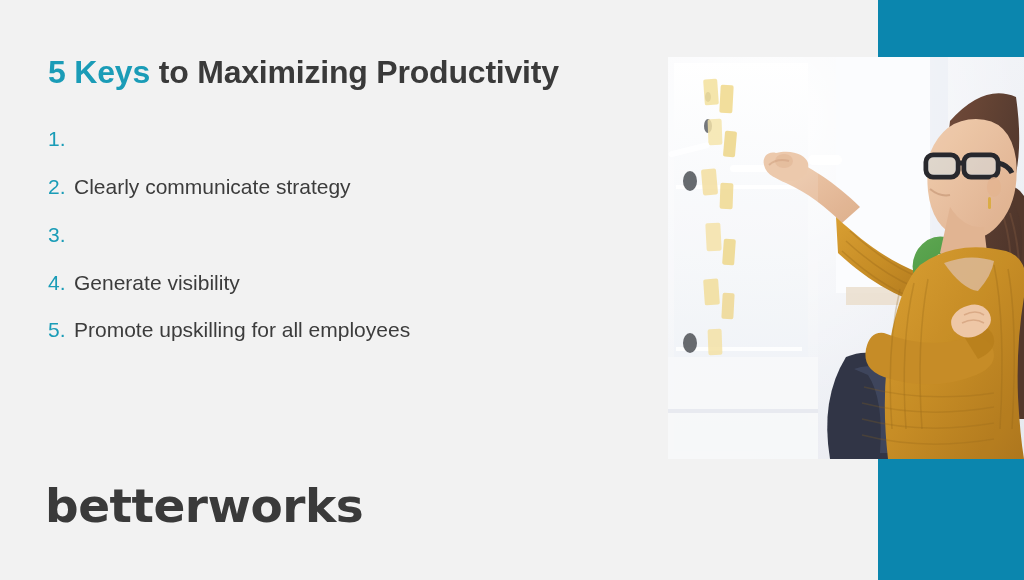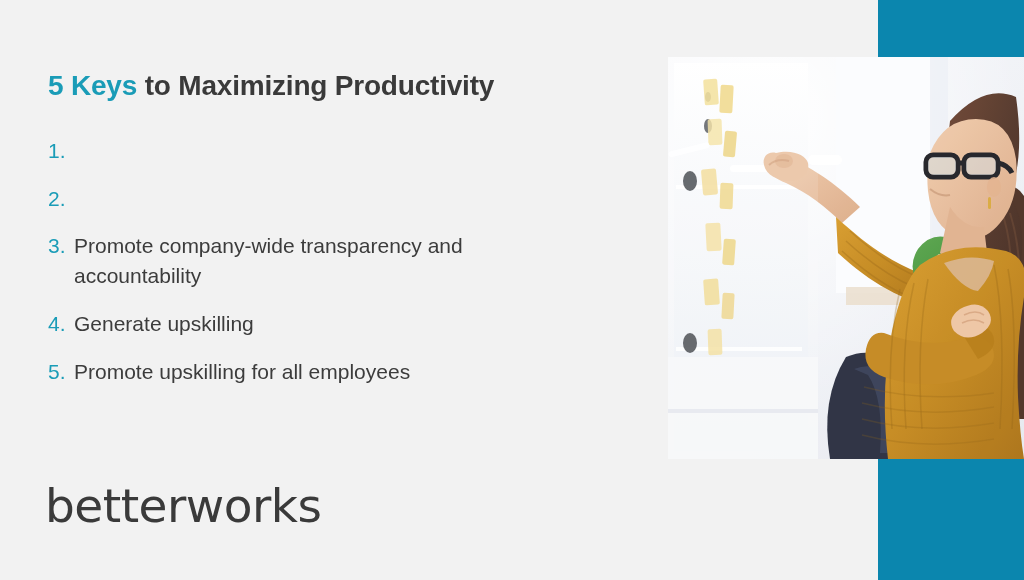--- a/index.html
+++ b/index.html
@@ -39,26 +39,26 @@
   .photo svg { display: block; }
 
   
   .content {
     position: absolute;
     left: 48px;
     top: 55px;
     width: 600px;
   }
   .title {
-    font-size: 28px;
+    font-size: 32px;
     font-weight: bold;
     letter-spacing: -0.2px;
     color: #3a3a3a;
     line-height: 1.1;
-    margin: 16px 0 34px 0;
+    margin: 0 0 34px 0;
     white-space: nowrap;
   }
   .title .accent {
     color: #1a9cb7;
   }
   .list {
     list-style: none;
     margin: 0;
     padding: 0;
   }
@@ -84,21 +84,21 @@
   }
   
   .logo {
     position: absolute;
     left: 45px;
     top: 482px;
     font-size: 47px;
     line-height: 1;
     letter-spacing: -0.5px;
     color: #3a3a3a;
-    font-weight: 400;
+    font-weight: 700;
     font-family: "DejaVu Sans", sans-serif;
     font-stretch: normal;
   }
 </style>
 </head>
 <body>
 
 <div class="slide">
 
   <div class="accent-bar"></div>
@@ -276,28 +276,28 @@
 
   <div class="content">
     <h1 class="title"><span class="accent">5 Keys</span><span> to Maximizing Productivity</span></h1>
 
     <ol class="list">
       <li class="list-item">
         <span class="item-num">1.</span>
       </li>
       <li class="list-item">
         <span class="item-num">2.</span>
+        <span class="item-text">Clearly communicate strategy</span>
       </li>
       <li class="list-item">
         <span class="item-num">3.</span>
-        <span class="item-text">Promote company-wide transparency and accountability</span>
       </li>
       <li class="list-item">
         <span class="item-num">4.</span>
-        <span class="item-text">Generate upskilling</span>
+        <span class="item-text">Generate visibility</span>
       </li>
       <li class="list-item">
         <span class="item-num">5.</span>
         <span class="item-text">Promote upskilling for all employees</span>
       </li>
     </ol>
   </div>
 
   <div class="logo">betterworks</div>
 

